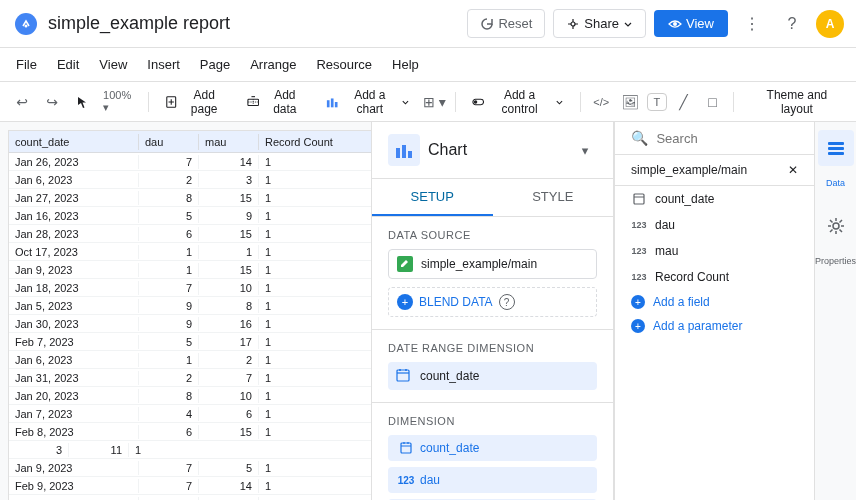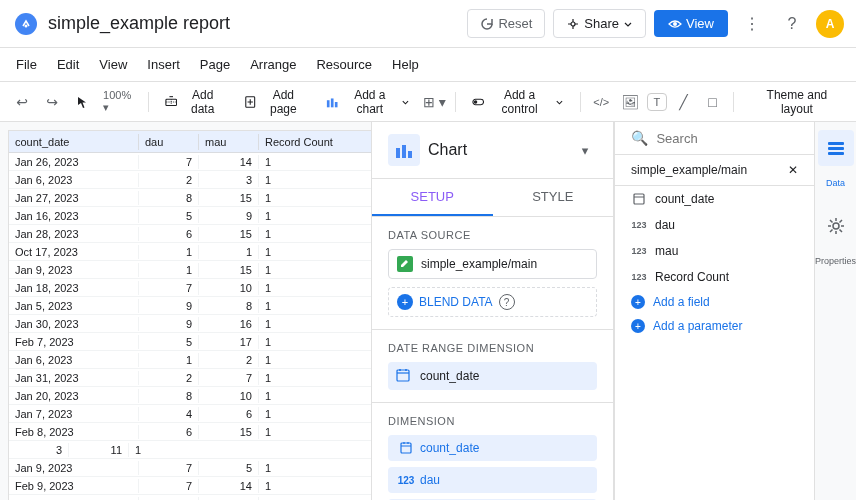--- a/index.html
+++ b/index.html
@@ -52,21 +52,21 @@
 
     
     .chart-config { flex: 1; border-right: 1px solid #e0e0e0; overflow-y: auto; }
     .chart-config-header { display: flex; align-items: center; padding: 12px 16px; border-bottom: 1px solid #e0e0e0; gap: 8px; }
     .chart-icon { width: 32px; height: 32px; background: #e8f0fe; border-radius: 4px; display: flex; align-items: center; justify-content: center; }
     .chart-title { font-size: 16px; font-weight: 500; color: #202124; flex: 1; }
     .chart-collapse { width: 24px; height: 24px; display: flex; align-items: center; justify-content: center; cursor: pointer; color: #5f6368; }
 
     .setup-style-tabs { display: flex; border-bottom: 1px solid #e0e0e0; }
     .tab { flex: 1; text-align: center; padding: 10px; font-size: 13px; font-weight: 500; cursor: pointer; color: #5f6368; }
-    .tab.active { color: #8b5cf6; border-bottom: 2px solid #1a73e8; }
+    .tab.active { color: #0369a1; border-bottom: 2px solid #1a73e8; }
 
     .config-section { padding: 12px 16px; border-bottom: 1px solid #e0e0e0; }
     .config-section-label { font-size: 11px; color: #5f6368; margin-bottom: 8px; font-weight: 500; text-transform: uppercase; letter-spacing: 0.5px; }
     .data-source-row { display: flex; align-items: center; gap: 8px; padding: 6px 8px; border: 1px solid #dadce0; border-radius: 4px; margin-bottom: 8px; cursor: pointer; }
     .data-source-icon { width: 16px; height: 16px; background: #34a853; border-radius: 2px; display: flex; align-items: center; justify-content: center; color: white; font-size: 9px; }
     .data-source-name { font-size: 12px; color: #202124; flex: 1; }
     .blend-btn { display: flex; align-items: center; gap: 6px; padding: 6px 8px; border: 1px dashed #dadce0; border-radius: 4px; cursor: pointer; color: #1a73e8; font-size: 12px; }
     .blend-plus { width: 16px; height: 16px; border-radius: 50%; background: #1a73e8; color: white; display: flex; align-items: center; justify-content: center; font-size: 11px; }
     .info-icon { width: 16px; height: 16px; border-radius: 50%; border: 1px solid #5f6368; color: #5f6368; display: flex; align-items: center; justify-content: center; font-size: 10px; cursor: pointer; }
 
@@ -165,32 +165,32 @@
   </div>
   <div class="toolbar-btn-icon">
     <svg width="14" height="14" viewBox="0 0 14 14">
         <path d="M2 2 L2 10 L5 8 L7 13 L8.5 12.5 L6.5 7.5 L10 7.5Z" fill="#202124"></path>
       </svg>
   </div>
   <div class="toolbar-btn-icon" style="font-size:11px;width:auto;padding:0 4px;">100% ▾</div>
   <div class="toolbar-separator"></div>
   <button class="toolbar-btn">
     <svg width="14" height="14" viewBox="0 0 14 14">
+        <rect x="2" y="1" width="10" height="12" rx="1" stroke="#202124" stroke-width="1.2" fill="none"></rect>
+        <path d="M7 4 L7 10 M4 7 L10 7" stroke="#202124" stroke-width="1.2"></path>
+      </svg>
+    <span>Add page</span>
+  </button>
+  <button class="toolbar-btn">
+    <svg width="14" height="14" viewBox="0 0 14 14">
         <rect x="1" y="4" width="12" height="7" rx="1" stroke="#202124" stroke-width="1.2" fill="none"></rect>
         <path d="M5 1 L9 1" stroke="#202124" stroke-width="1.2"></path>
         <path d="M7 4 L7 10 M1 7 L13 7" stroke="#202124" stroke-width="1" stroke-dasharray="1,1"></path>
       </svg>
     <span>Add data</span>
-  </button>
-  <button class="toolbar-btn">
-    <svg width="14" height="14" viewBox="0 0 14 14">
-        <rect x="2" y="1" width="10" height="12" rx="1" stroke="#202124" stroke-width="1.2" fill="none"></rect>
-        <path d="M7 4 L7 10 M4 7 L10 7" stroke="#202124" stroke-width="1.2"></path>
-      </svg>
-    <span>Add page</span>
   </button>
   <button class="toolbar-btn">
     <svg width="14" height="14" viewBox="0 0 14 14">
         <rect x="1" y="5" width="3" height="8" fill="#4285f4"></rect>
         <rect x="5.5" y="3" width="3" height="10" fill="#4285f4"></rect>
         <rect x="10" y="7" width="3" height="6" fill="#4285f4"></rect>
       </svg>
     <span>Add a chart</span>
     <svg width="10" height="10" viewBox="0 0 10 10">
         <path d="M2 4 L5 7 L8 4" stroke="#202124" stroke-width="1.2" fill="none"></path>

